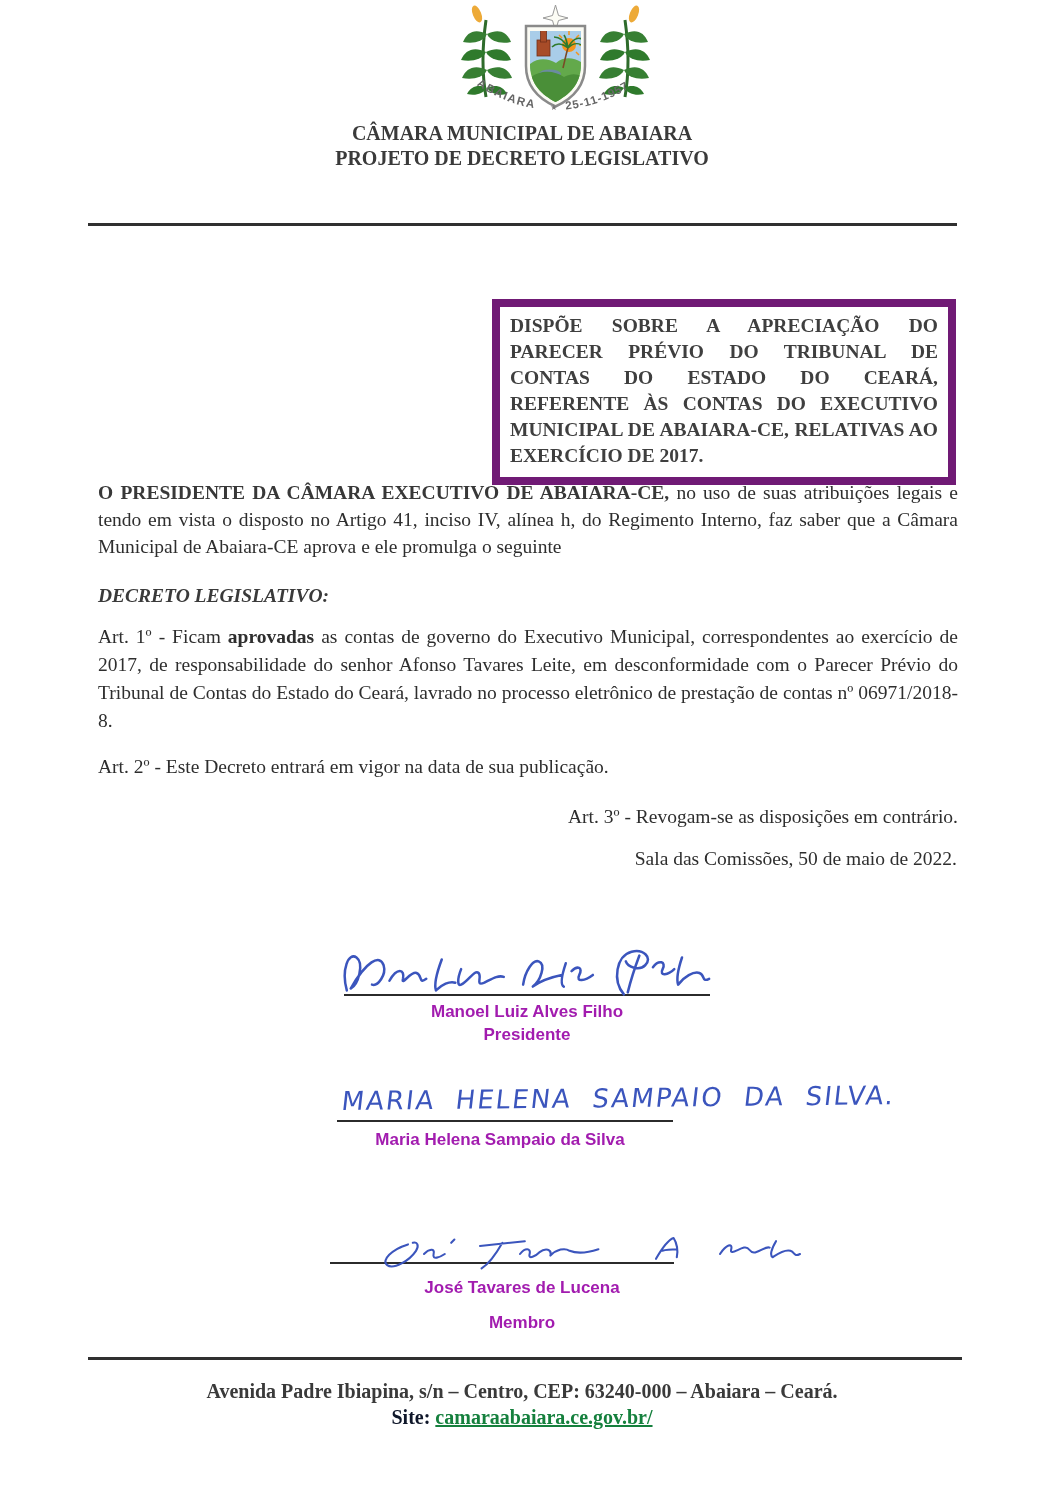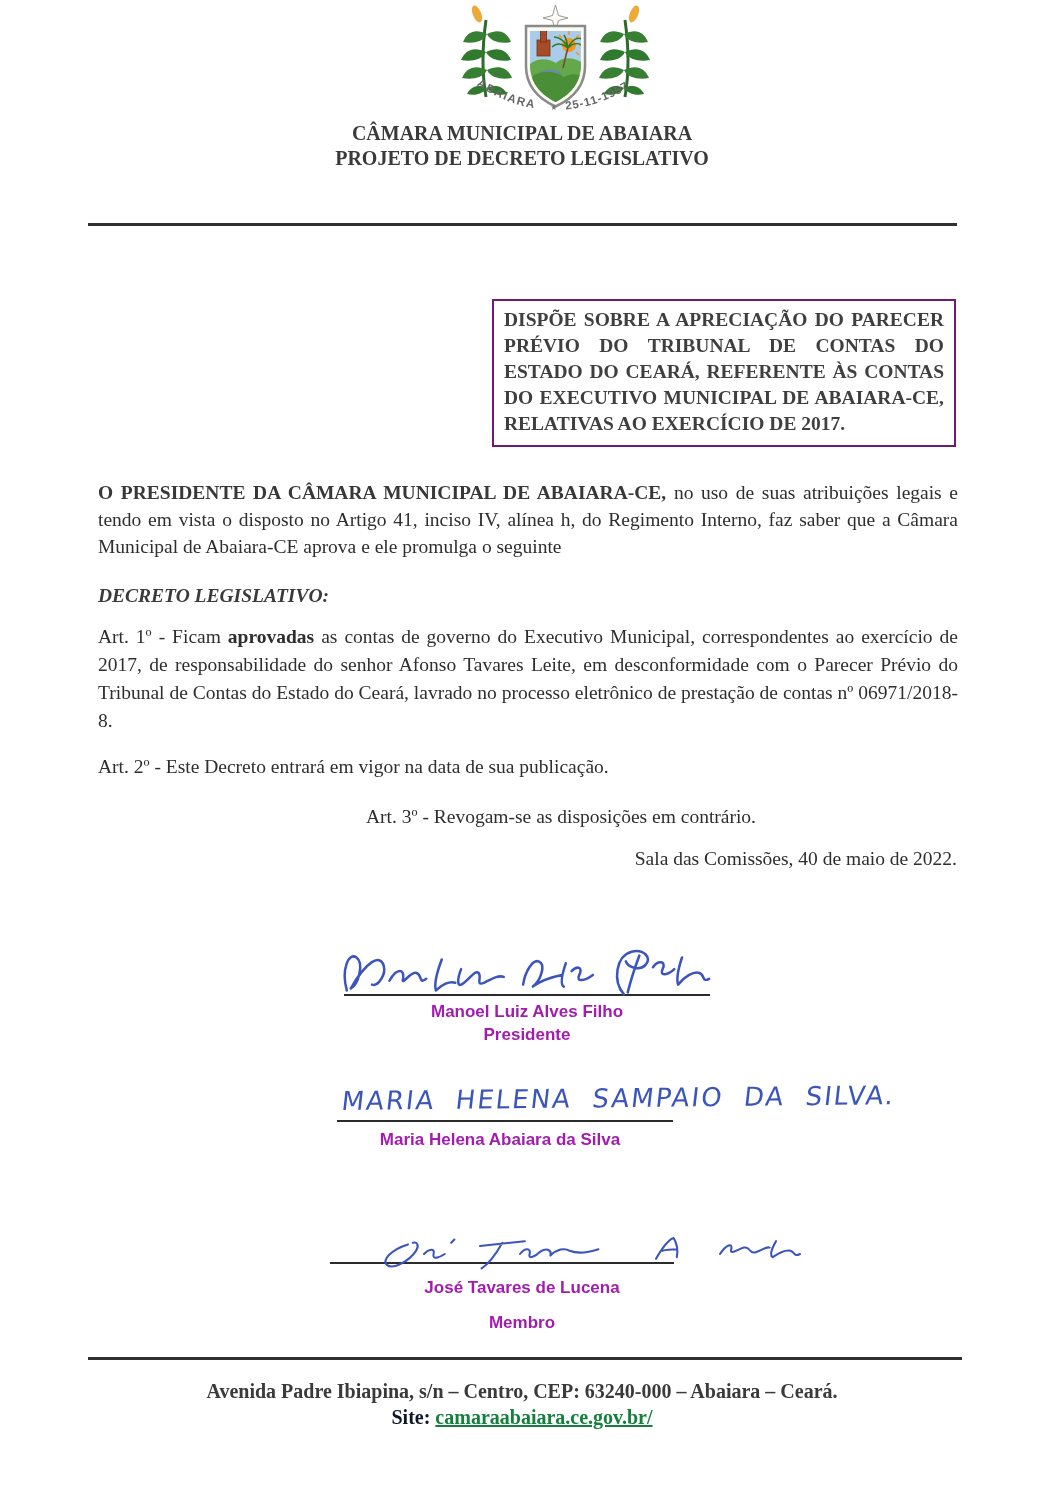--- a/index.html
+++ b/index.html
@@ -8,31 +8,31 @@
     font-family:"Liberation Serif","DejaVu Serif",serif; color:#2e2e2e; overflow:hidden;
   }
   .crest { position:absolute; top:4px; left:443px; width:225px; height:118px; }
   .header-text { position:absolute; top:121px; left:0; width:100%; text-align:center;
     font-weight:bold; font-size:20px; line-height:24.5px; color:#3a3a3a; }
   .rule { position:absolute; height:3px; background:#303030; }
   .rule-top { top:223px; left:88px; width:869px; }
   .rule-bottom { top:1357px; left:88px; width:874px; }
   .doc-title { position:absolute; top:249px; left:90px; font-weight:bold; font-size:20px; color:#3a3a3a; }
   .summary-box { position:absolute; top:299px; left:492px; width:464px; box-sizing:border-box;
-    border:2px solid #701a75; padding:6px 10px 8px 10px; font-weight:bold; font-size:19.5px;
+    border:8px solid #701a75; padding:6px 10px 8px 10px; font-weight:bold; font-size:19.5px;
     line-height:26px; text-align:justify; color:#3f3f3f; }
   .body-par { position:absolute; left:98px; width:860px; text-align:justify;
     font-size:19.5px; line-height:27px; margin:0; }
   .preamble { top:479px; }
   .preamble b { color:#383838; }
   .decree-heading { position:absolute; top:585px; left:98px; font-weight:bold; font-style:italic;
     font-size:19.5px; color:#3a3a3a; }
   .art1 { top:623px; line-height:28px; }
   .art2 { top:753px; text-align:left; }
-  .art3 { top:803px; text-align:center;margin-left:33px; }
+  .art3 { top:803px; text-align:right; }
   .dateline { position:absolute; top:848px; left:98px; width:859px; text-align:right; font-size:19.5px; }
   .sig { position:absolute; }
   .sig-line { border-top:2px solid #2b2b2b; height:0; }
   .sig-name, .sig-role { font-family:"Liberation Sans","DejaVu Sans",sans-serif; font-weight:bold;
     font-size:17px; color:#a21caf; line-height:23px; }
   .sig1 { top:942px; left:322px; width:410px; text-align:center; }
   .sig1 svg { display:block; margin:0 auto -10px auto; }
   .sig1 .sig-line { width:366px; margin:0 auto 4px auto; }
   .sig2 { top:1086px; left:300px; width:600px; text-align:left; }
   .hw-text { display:inline-block; font-family:"DejaVu Sans",sans-serif; font-size:26px;
@@ -116,49 +116,49 @@
   <div class="header-text">
     <div>CÂMARA MUNICIPAL DE ABAIARA</div>
     <div>PROJETO DE DECRETO LEGISLATIVO</div>
   </div>
 
   <div class="rule rule-top"></div>
 
 
   <div class="summary-box">DISPÕE SOBRE A APRECIAÇÃO DO PARECER PRÉVIO DO TRIBUNAL DE CONTAS DO ESTADO DO CEARÁ, REFERENTE ÀS CONTAS DO EXECUTIVO MUNICIPAL DE ABAIARA-CE, RELATIVAS AO EXERCÍCIO DE 2017.</div>
 
-  <p class="body-par preamble"><b>O PRESIDENTE DA CÂMARA MUNICIPAL DE ABAIARA-CE,</b><span> no uso de suas atribuições legais e tendo em vista o disposto no Artigo 41, inciso IV, alínea h, do Regimento Interno, faz saber que a Câmara Municipal de Abaiara-CE aprova e ele promulga o seguinte</span></p>
+  <p class="body-par preamble"><b>O PRESIDENTE DA CÂMARA EXECUTIVO DE ABAIARA-CE,</b><span> no uso de suas atribuições legais e tendo em vista o disposto no Artigo 41, inciso IV, alínea h, do Regimento Interno, faz saber que a Câmara Municipal de Abaiara-CE aprova e ele promulga o seguinte</span></p>
 
   <div class="decree-heading">DECRETO LEGISLATIVO:</div>
 
   <p class="body-par art1"><span>Art. 1º - Ficam </span><b>aprovadas</b><span> as contas de governo do Executivo Municipal, correspondentes ao exercício de 2017, de responsabilidade do senhor Afonso Tavares Leite, em desconformidade com o Parecer Prévio do Tribunal de Contas do Estado do Ceará, lavrado no processo eletrônico de prestação de contas nº 06971/2018-8.</span></p>
 
   <p class="body-par art2">Art. 2º - Este Decreto entrará em vigor na data de sua publicação.</p>
 
   <p class="body-par art3">Art. 3º - Revogam-se as disposições em contrário.</p>
 
-  <div class="dateline">Sala das Comissões, 40 de maio de 2022.</div>
+  <div class="dateline">Sala das Comissões, 50 de maio de 2022.</div>
 
   <div class="sig sig1">
     <svg width="400" height="62" viewBox="0 0 400 64">
       <path class="hw-stroke" d="M14,50 C8,28 16,10 24,16 C32,22 26,44 18,48 C34,20 48,12 52,24 C55,34 46,46 40,44"></path>
       <path class="hw-stroke" d="M58,40 C66,26 74,28 72,38 C70,46 80,30 86,32 C92,34 88,44 96,38"></path>
       <path class="hw-stroke" d="M112,18 C106,34 104,44 106,50 C112,44 120,40 126,42 M132,28 C128,38 128,46 132,44 C140,40 146,28 150,32 C154,36 146,46 156,42 C164,38 170,34 176,36"></path>
       <path class="hw-stroke" d="M196,44 C198,30 206,18 212,20 C220,23 214,40 206,46 C214,40 226,36 236,34 M240,22 C236,34 234,44 238,46 M246,30 C252,24 258,26 254,34 C250,42 260,40 268,34"></path>
       <path class="hw-stroke" d="M300,54 C288,40 292,14 308,10 C320,7 330,16 322,24 C316,30 304,26 302,20 M316,14 C310,30 306,44 304,52 M330,26 C336,18 344,20 340,28 C336,36 346,34 352,28 M360,16 C356,28 354,38 356,44 C362,36 372,30 378,32 C384,34 380,42 388,38"></path>
     </svg>
     <div class="sig-line"></div>
     <div class="sig-name">Manoel Luiz Alves Filho</div>
     <div class="sig-role">Presidente</div>
   </div>
 
   <div class="sig sig2">
     <div class="hw-text">MARIA HELENA SAMPAIO DA SILVA.</div>
     <div class="sig-line"></div>
-    <div class="sig-name">Maria Helena Abaiara da Silva</div>
+    <div class="sig-name">Maria Helena Sampaio da Silva</div>
   </div>
 
   <div class="sig sig3">
     <svg width="560" height="56" viewBox="0 0 560 70">
       <path class="hw-stroke" d="M50,28 C30,34 16,48 24,54 C32,60 52,48 60,36 C64,30 62,24 56,26 M70,40 C76,34 84,32 82,40 C80,48 90,44 96,40 M104,26 l4,-4"></path>
       <path class="hw-stroke" d="M140,30 L196,24 M168,26 C160,40 152,52 142,58 M190,40 C196,32 204,32 202,40 C200,48 210,42 214,38 C222,32 230,34 228,42 C236,34 246,32 252,36 C262,40 276,38 288,34"></path>
       <path class="hw-stroke" d="M360,46 C368,32 376,22 382,20 C386,26 388,36 386,44 M368,36 C374,34 380,34 386,34"></path>
       <path class="hw-stroke" d="M440,40 C448,28 456,26 454,34 C452,42 462,34 470,32 C478,30 476,40 484,38 C492,36 498,30 502,32 M510,24 C504,34 502,42 506,44 C512,40 520,34 528,36 C534,38 532,44 540,40"></path>
     </svg>
     <div class="sig-line"></div>

